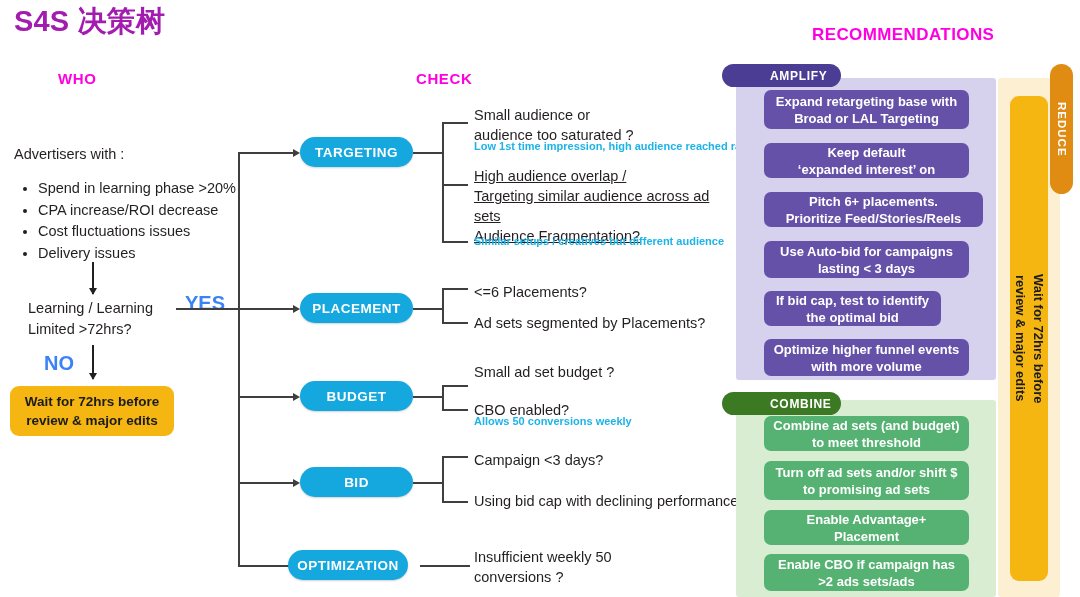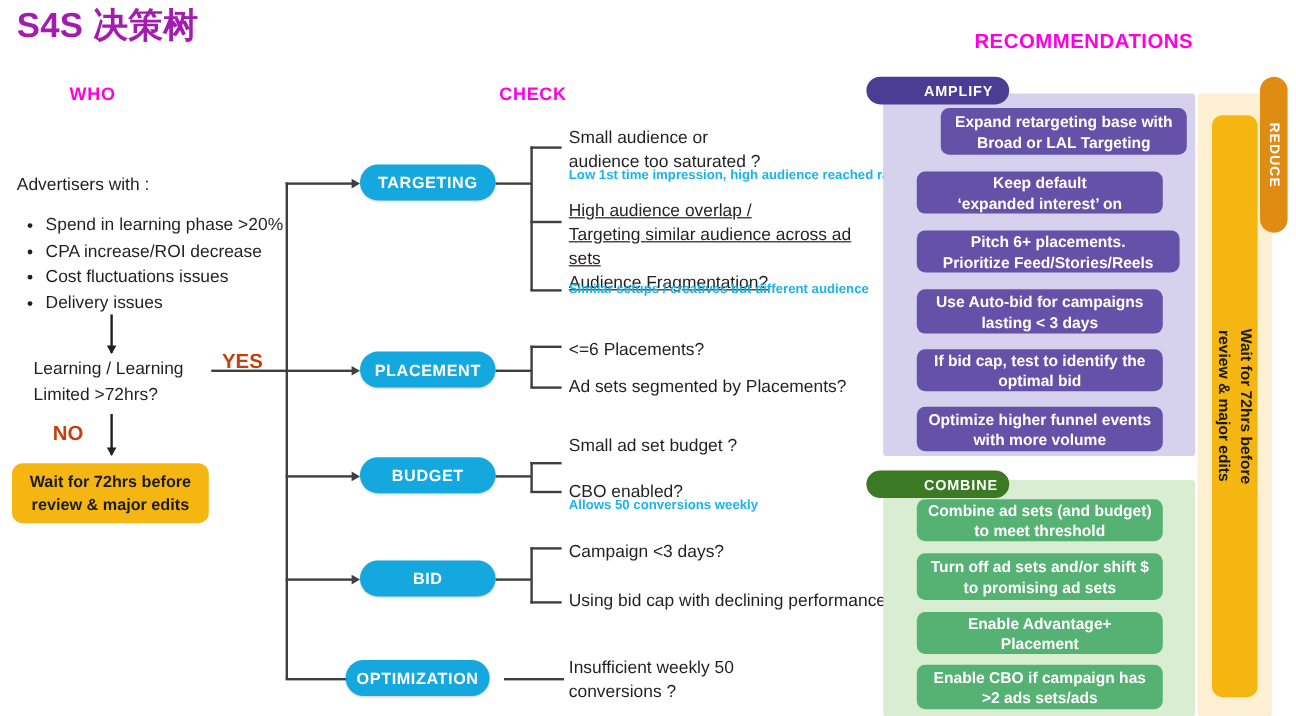--- a/index.html
+++ b/index.html
@@ -32,21 +32,21 @@
 
   .v-arrow{width:1.6px;background:#231f20;}
   .v-arrow:after{
     content:"";position:absolute;left:-3.2px;bottom:-1px;
     border-left:4px solid transparent;border-right:4px solid transparent;
     border-top:7px solid #231f20;
   }
 
   #learning-q{left:28px;top:298px;font-size:14.5px;line-height:21px;}
 
-  .yn{font-size:17px;font-weight:bold;color:#c2410c;}
+  .yn{font-size:20px;font-weight:bold;color:#3b82f6;}
   #yes-lbl{left:185px;top:292px;}
   #no-lbl{left:44px;top:352px;}
 
   #wait-box{
     left:10px;top:386px;width:164px;height:50px;
     background:#F5B612;border-radius:9px;
     display:flex;align-items:center;justify-content:center;text-align:center;
     font-size:13.5px;font-weight:600;line-height:19px;color:#1b1b1b;
     padding:0 8px;box-sizing:border-box;
   }
@@ -208,27 +208,27 @@
 <div class="abs panel" id="amplify-panel"></div>
 <div class="abs panel" id="combine-panel"></div>
 <div class="abs panel" id="reduce-panel"></div>
 
 <div class="abs tag" id="amplify-tag">AMPLIFY</div>
 <div class="abs tag" id="combine-tag">COMBINE</div>
 <div class="abs" id="reduce-tag">
     <span>REDUCE</span>
   </div>
 
-<div class="abs card card-purple" style="left:764px;top:90px;width:205px;height:39px;margin-left:20px;">Expand retargeting base with Broad or LAL Targeting</div>
+<div class="abs card card-purple" style="left:764px;top:90px;width:205px;height:39px;">Expand retargeting base with Broad or LAL Targeting</div>
 <div class="abs card card-purple" style="left:764px;top:143px;width:205px;height:35px;white-space:pre-line;">Keep default
 ‘expanded interest’ on</div>
 <div class="abs card card-purple" style="left:764px;top:192px;width:219px;height:35px;white-space:pre-line;">Pitch 6+ placements.
 Prioritize Feed/Stories/Reels</div>
 <div class="abs card card-purple" style="left:764px;top:241px;width:205px;height:37px;">Use Auto-bid for campaigns lasting &lt; 3 days</div>
-<div class="abs card card-purple" style="left:764px;top:291px;width:205px;height:35px;">If bid cap, test to identify the optimal bid</div>
+<div class="abs card card-purple" style="left:764px;top:291px;width:177px;height:35px;">If bid cap, test to identify the optimal bid</div>
 <div class="abs card card-purple" style="left:764px;top:339px;width:205px;height:37px;">Optimize higher funnel events with more volume</div>
 
 <div class="abs card card-green" style="left:764px;top:416px;width:205px;height:35px;">Combine ad sets (and budget) to meet threshold</div>
 <div class="abs card card-green" style="left:764px;top:461px;width:205px;height:39px;">Turn off ad sets and/or shift $ to promising ad sets</div>
 <div class="abs card card-green" style="left:764px;top:510px;width:205px;height:35px;white-space:pre-line;">Enable Advantage+
 Placement</div>
 <div class="abs card card-green" style="left:764px;top:554px;width:205px;height:37px;">Enable CBO if campaign has &gt;2 ads sets/ads</div>
 
 <div class="abs" id="reduce-card">
     <span>Wait for 72hrs before

